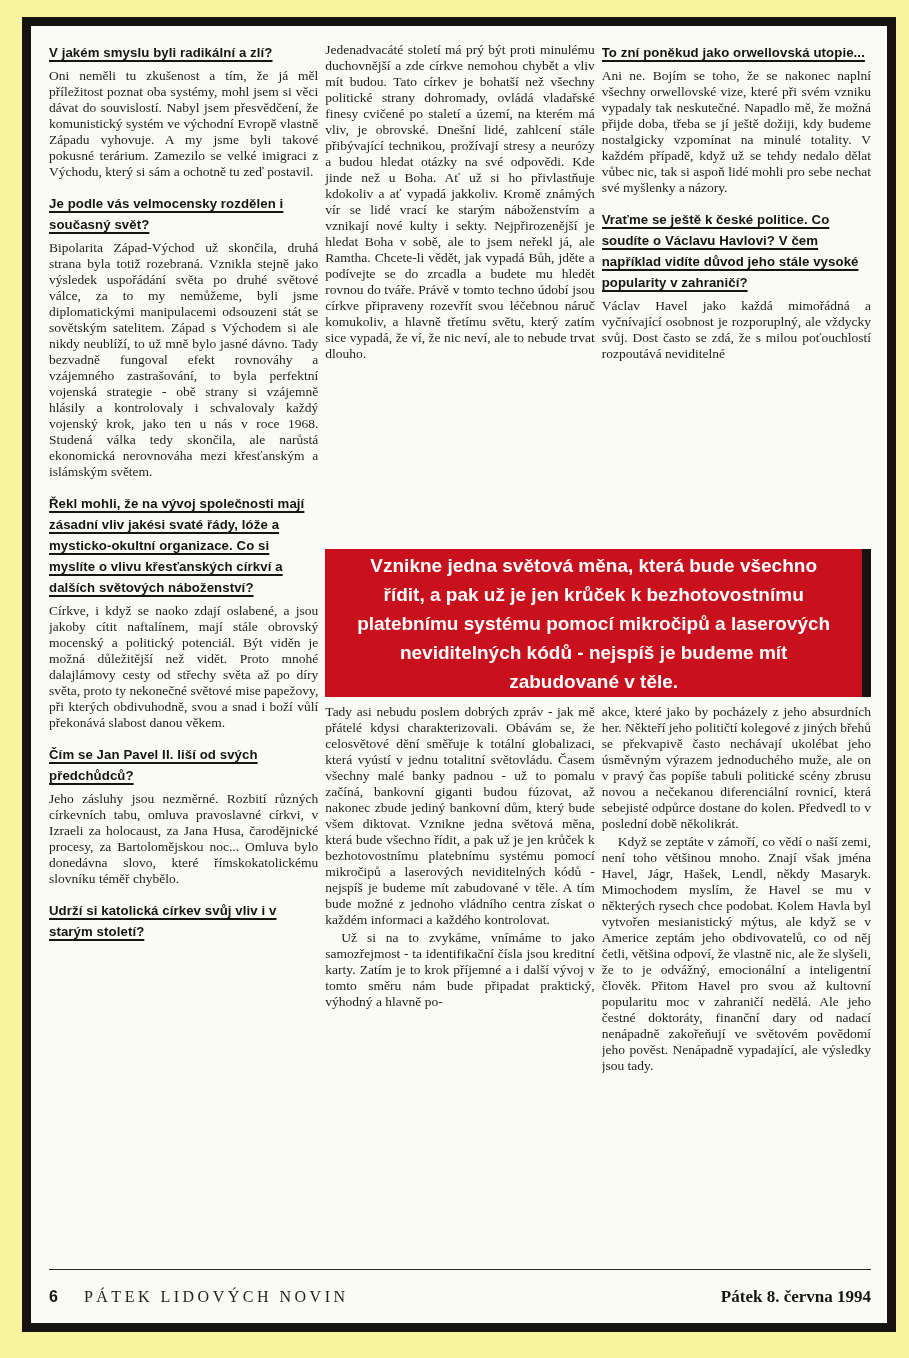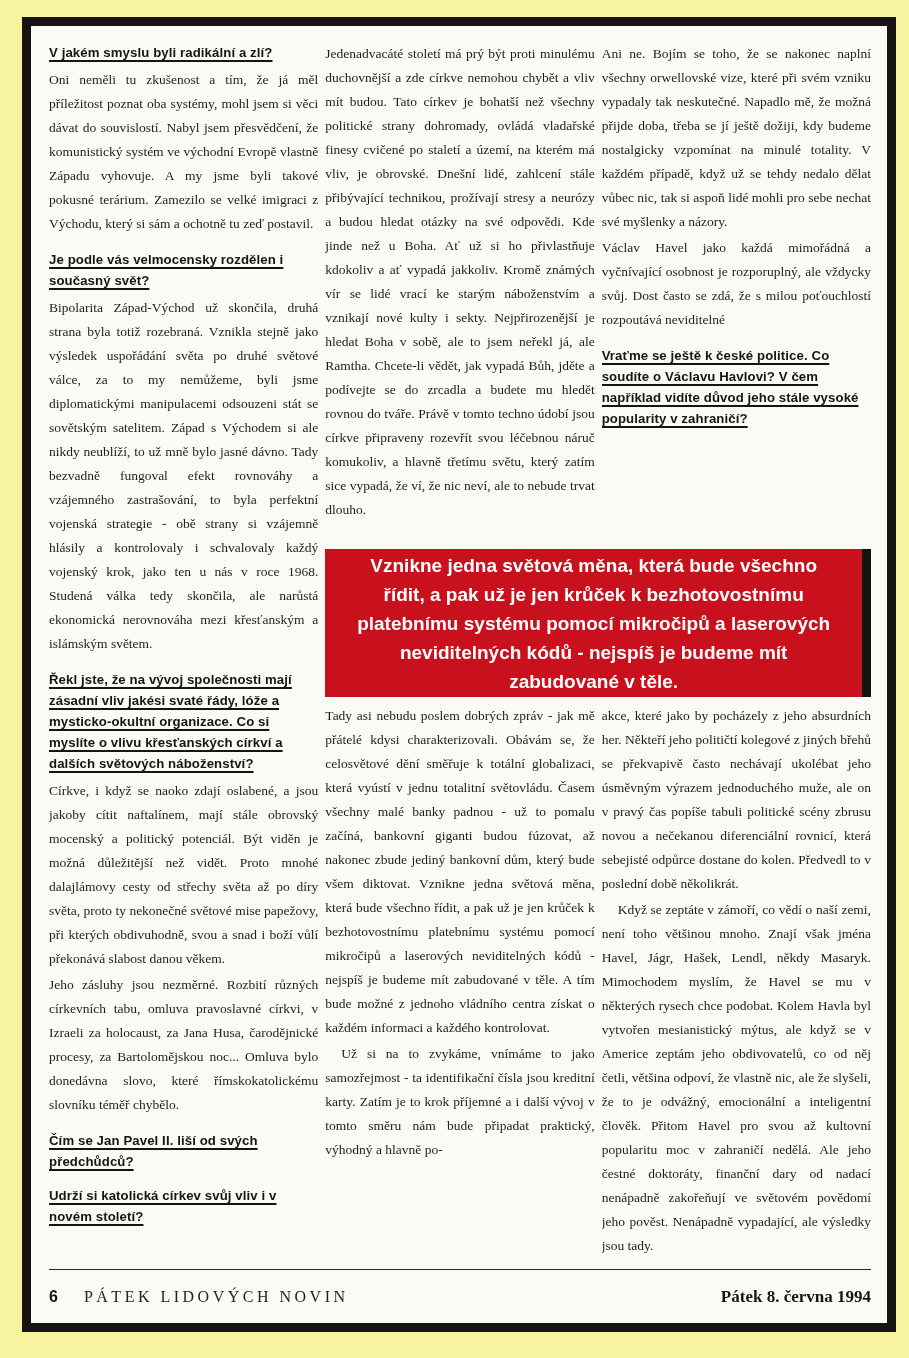--- a/index.html
+++ b/index.html
@@ -39,21 +39,21 @@
   .col1      { grid-area: 1 / 1 / 4 / 2; }
   .col2top   { grid-area: 1 / 2 / 2 / 3; }
   .col3top   { grid-area: 1 / 3 / 2 / 4; }
   .quotecell { grid-area: 2 / 2 / 3 / 4; }
   .col2bot   { grid-area: 3 / 2 / 4 / 3; }
   .col3bot   { grid-area: 3 / 3 / 4 / 4; }
 
   .block {
     margin: 0 0 2px 0;
     font-size: 13.5px;
-    line-height: 24px;
+    line-height: 16px;
     text-align: justify;
     color: #1f1d1b;
   }
   .block.heading {
     font-family: "Liberation Sans", sans-serif;
     font-weight: bold;
     font-size: 13.2px;
     line-height: 21px;
     color: #171512;
     text-align: left;
@@ -120,33 +120,34 @@
 </head>
 <body>
 
 <div class="page">
   <div class="columns">
     <div class="col col1">
         <p class="block heading">V jakém smyslu byli radikální a zlí?</p>
         <p class="block para">Oni neměli tu zkušenost a tím, že já měl příležitost poznat oba systémy, mohl jsem si věci dávat do souvislostí. Nabyl jsem přesvědčení, že komunistický systém ve východní Evropě vlastně Západu vyhovuje. A my jsme byli takové pokusné terárium. Zamezilo se velké imigraci z Východu, který si sám a ochotně tu zeď postavil.</p>
         <p class="block heading">Je podle vás velmocensky rozdělen i současný svět?</p>
         <p class="block para">Bipolarita Západ-Východ už skončila, druhá strana byla totiž rozebraná. Vznikla stejně jako výsledek uspořádání světa po druhé světové válce, za to my nemůžeme, byli jsme diplomatickými manipulacemi odsouzeni stát se sovětským satelitem. Západ s Východem si ale nikdy neublíží, to už mně bylo jasné dávno. Tady bezvadně fungoval efekt rovnováhy a vzájemného zastrašování, to byla perfektní vojenská strategie - obě strany si vzájemně hlásily a kontrolovaly i schvalovaly každý vojenský krok, jako ten u nás v roce 1968. Studená válka tedy skončila, ale narůstá ekonomická nerovnováha mezi křesťanským a islámským světem.</p>
-        <p class="block heading">Řekl jste, že na vývoj společnosti mají zásadní vliv jakési svaté řády, lóže a mysticko-okultní organizace. Co si myslíte o vlivu křesťanských církví a dalších světových náboženství?</p>
+        <p class="block heading">Řekl mohli, že na vývoj společnosti mají zásadní vliv jakési svaté řády, lóže a mysticko-okultní organizace. Co si myslíte o vlivu křesťanských církví a dalších světových náboženství?</p>
         <p class="block para">Církve, i když se naoko zdají oslabené, a jsou jakoby cítit naftalínem, mají stále obrovský mocenský a politický potenciál. Být viděn je možná důležitější než vidět. Proto mnohé dalajlámovy cesty od střechy světa až po díry světa, proto ty nekonečné světové mise papežovy, při kterých obdivuhodně, svou a snad i boží vůlí překonává slabost danou věkem.</p>
+        <p class="block heading">Čím se Jan Pavel II. liší od svých předchůdců?</p>
         <p class="block para">Jeho zásluhy jsou nezměrné. Rozbití různých církevních tabu, omluva pravoslavné církvi, v Izraeli za holocaust, za Jana Husa, čarodějnické procesy, za Bartolomějskou noc... Omluva bylo donedávna slovo, které římskokatolickému slovníku téměř chybělo.</p>
-        <p class="block heading">Čím se Jan Pavel II. liší od svých předchůdců?</p>
-        <p class="block heading">Udrží si katolická církev svůj vliv i v novém století?</p>
+        <p class="block heading">Udrží si katolická církev svůj vliv i v starým století?</p>
       </div>
     <div class="col col2top">
         <p class="block para">Jedenadvacáté století má prý být proti minulému duchovnější a zde církve nemohou chybět a vliv mít budou. Tato církev je bohatší než všechny politické strany dohromady, ovládá vladařské finesy cvičené po staletí a území, na kterém má vliv, je obrovské. Dnešní lidé, zahlcení stále přibývající technikou, prožívají stresy a neurózy a budou hledat otázky na své odpovědi. Kde jinde než u Boha. Ať už si ho přivlastňuje kdokoliv a ať vypadá jakkoliv. Kromě známých vír se lidé vrací ke starým náboženstvím a vznikají nové kulty i sekty. Nejpřirozenější je hledat Boha v sobě, ale to jsem neřekl já, ale Ramtha. Chcete-li vědět, jak vypadá Bůh, jděte a podívejte se do zrcadla a budete mu hledět rovnou do tváře. Právě v tomto techno údobí jsou církve připraveny rozevřít svou léčebnou náruč komukoliv, a hlavně třetímu světu, který zatím sice vypadá, že ví, že nic neví, ale to nebude trvat dlouho.</p>
       </div>
     <div class="col col3top">
+        <p class="block heading">To zní poněkud jako orwellovská utopie...</p>
         <p class="block para">Ani ne. Bojím se toho, že se nakonec naplní všechny orwellovské vize, které při svém vzniku vypadaly tak neskutečné. Napadlo mě, že možná přijde doba, třeba se jí ještě dožiji, kdy budeme nostalgicky vzpomínat na minulé totality. V každém případě, když už se tehdy nedalo dělat vůbec nic, tak si aspoň lidé mohli pro sebe nechat své myšlenky a názory.</p>
+        <p class="block heading">Vraťme se ještě k české politice. Co soudíte o Václavu Havlovi? V čem například vidíte důvod jeho stále vysoké popularity v zahraničí?</p>
         <p class="block para">Václav Havel jako každá mimořádná a vyčnívající osobnost je rozporuplný, ale vždycky svůj. Dost často se zdá, že s milou poťouchlostí rozpoutává neviditelné</p>
-        <p class="block heading">Vraťme se ještě k české politice. Co soudíte o Václavu Havlovi? V čem například vidíte důvod jeho stále vysoké popularity v zahraničí?</p>
       </div>
     <div class="quotecell">
       <div class="pull-quote">
         <span>Vznikne jedna světová měna, která bude všechno řídit, a pak už je jen krůček k bezhotovostnímu platebnímu systému pomocí mikročipů a laserových neviditelných kódů - nejspíš je budeme mít zabudované v těle.</span>
       </div>
     </div>
     <div class="col col2bot">
         <p class="block para">Tady asi nebudu poslem dobrých zpráv - jak mě přátelé kdysi charakterizovali. Obávám se, že celosvětové dění směřuje k totální globalizaci, která vyústí v jednu totalitní světovládu. Časem všechny malé banky padnou - už to pomalu začíná, bankovní giganti budou fúzovat, až nakonec zbude jediný bankovní dům, který bude všem diktovat. Vznikne jedna světová měna, která bude všechno řídit, a pak už je jen krůček k bezhotovostnímu platebnímu systému pomocí mikročipů a laserových neviditelných kódů - nejspíš je budeme mít zabudované v těle. A tím bude možné z jednoho vládního centra získat o každém informaci a každého kontrolovat.</p>
         <p class="block para-indent">Už si na to zvykáme, vnímáme to jako samozřejmost - ta identifikační čísla jsou kreditní karty. Zatím je to krok příjemné a i další vývoj v tomto směru nám bude připadat praktický, výhodný a hlavně po-</p>
       </div>

